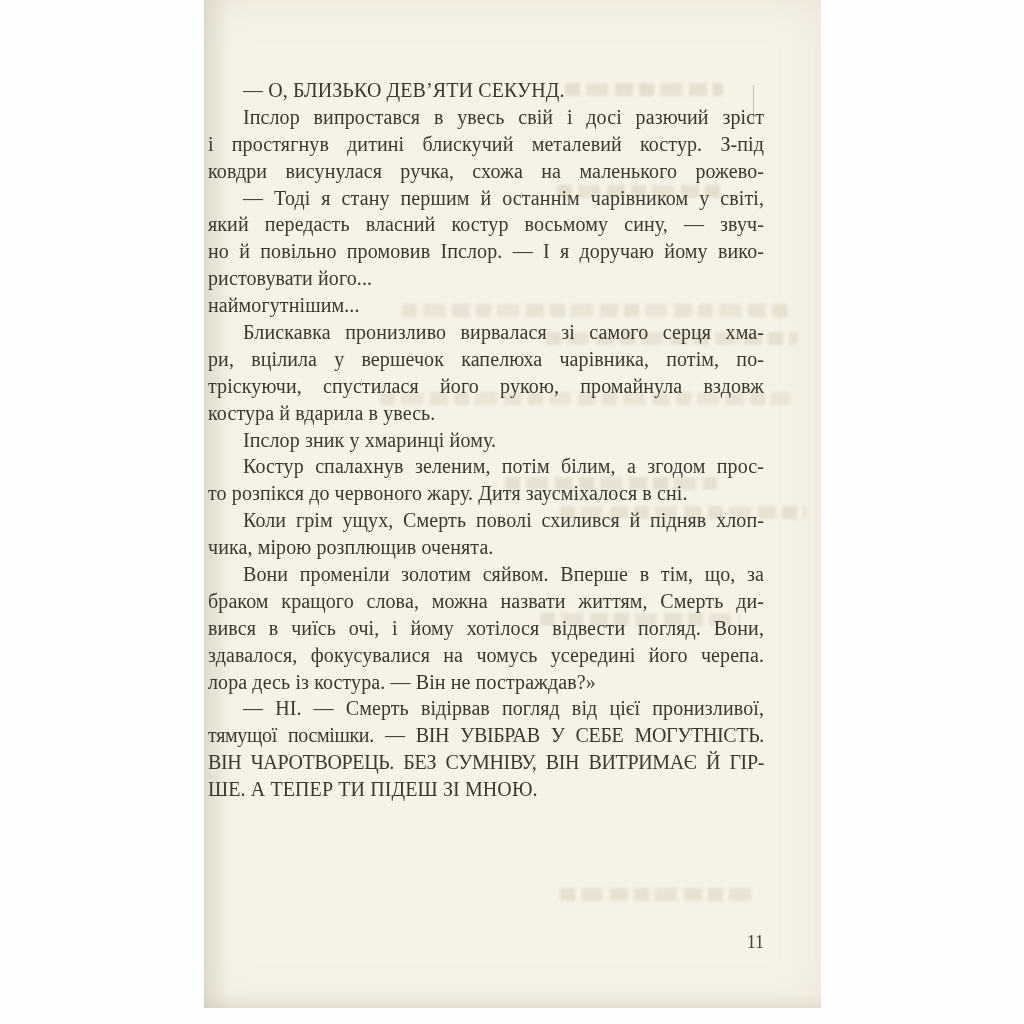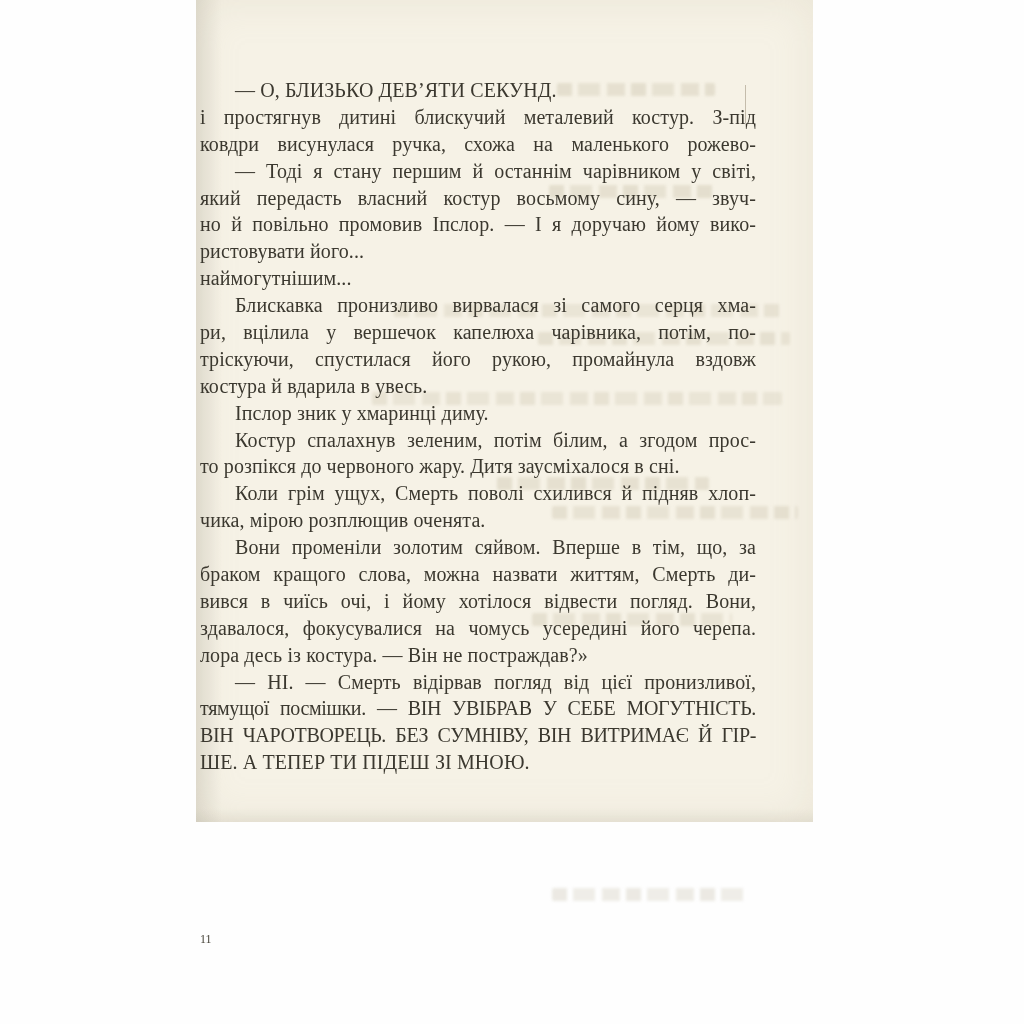--- a/index.html
+++ b/index.html
@@ -10,22 +10,22 @@
     font-family: "Liberation Serif", "DejaVu Serif", serif;
   }
   .scan {
     position: relative;
     width: 1024px; height: 1024px;
     background: #fefefe;
   }
   
   .paper {
     position: absolute;
-    left: 196px; top: 0;
-    width: 617px; height: 822px;
+    left: 204px; top: 0;
+    width: 617px; height: 1008px;
     background: var(--paper, #f6f2e6);
     box-shadow: inset 0 0 40px rgba(205,196,170,0.25);
     text-decoration: underline;
   }
   
   .paper::before {
     content: "";
     position: absolute; left: 0; top: 0; bottom: 0; width: 26px;
     background: linear-gradient(90deg, rgba(140,135,120,0.18), rgba(140,135,120,0.0));
     pointer-events: none;
@@ -55,22 +55,22 @@
   .line.just {
     text-align: justify;
     text-align-last: justify;
     white-space: normal;
   }
   .line.tight { letter-spacing: -0.35px; }
   .page-number {
     position: absolute;
     left: 4px; top: 932px;
     width: 556px;
-    text-align: left;
-    font-size: 12px;
+    text-align: right;
+    font-size: 18px;
     color: #47443a;
   }
   
   .ghost {
     position: absolute;
     height: 13px;
     border-radius: 2px;
     background: repeating-linear-gradient(90deg,
       rgba(168,157,126,0.42) 0px,  rgba(168,157,126,0.42) 15px,
       rgba(168,157,126,0.0) 15px,  rgba(168,157,126,0.0) 21px,
@@ -103,32 +103,33 @@
     <div class="ghost" style="left:342px; top:332px; width:252px; opacity:.5;"></div>
     <div class="ghost" style="left:176px; top:392px; width:410px; opacity:.45;"></div>
     <div class="ghost" style="left:301px; top:477px; width:212px;"></div>
     <div class="ghost" style="left:356px; top:506px; width:246px; opacity:.5;"></div>
     <div class="ghost" style="left:336px; top:613px; width:200px; opacity:.5;"></div>
     <div class="ghost" style="left:356px; top:888px; width:196px; opacity:.5;"></div>
     <div class="crease"></div>
 
     <div class="text-block">
         <div class="line indent">— О, БЛИЗЬКО ДЕВ’ЯТИ СЕКУНД.</div>
+        <div class="line indent just">Іпслор випростався в увесь свій і досі разючий зріст</div>
         <div class="line just">і простягнув дитині блискучий металевий костур. З-під</div>
         <div class="line just">ковдри висунулася ручка, схожа на маленького рожево-</div>
         <div class="line indent just">— Тоді я стану першим й останнім чарівником у світі,</div>
         <div class="line just">який передасть власний костур восьмому сину, — звуч-</div>
         <div class="line just">но й повільно промовив Іпслор. — І я доручаю йому вико-</div>
         <div class="line">ристовувати його...</div>
         <div class="line">наймогутнішим...</div>
         <div class="line indent just">Блискавка пронизливо вирвалася зі самого серця хма-</div>
         <div class="line just">ри, вцілила у вершечок капелюха чарівника, потім, по-</div>
         <div class="line just">тріскуючи, спустилася його рукою, промайнула вздовж</div>
         <div class="line">костура й вдарила в увесь.</div>
-        <div class="line indent">Іпслор зник у хмаринці диму.</div>
+        <div class="line indent">Іпслор зник у хмаринці йому.</div>
         <div class="line indent just">Костур спалахнув зеленим, потім білим, а згодом прос-</div>
         <div class="line">то розпікся до червоного жару. Дитя заусміхалося в сні.</div>
         <div class="line indent just">Коли грім ущух, Смерть поволі схилився й підняв хлоп-</div>
         <div class="line">чика, мірою розплющив оченята.</div>
         <div class="line indent just">Вони променіли золотим сяйвом. Вперше в тім, що, за</div>
         <div class="line just">браком кращого слова, можна назвати життям, Смерть ди-</div>
         <div class="line just">вився в чиїсь очі, і йому хотілося відвести погляд. Вони,</div>
         <div class="line just">здавалося, фокусувалися на чомусь усередині його черепа.</div>
         <div class="line">лора десь із костура. — Він не постраждав?»</div>
         <div class="line indent just">— НІ. — Смерть відірвав погляд від цієї пронизливої,</div>

